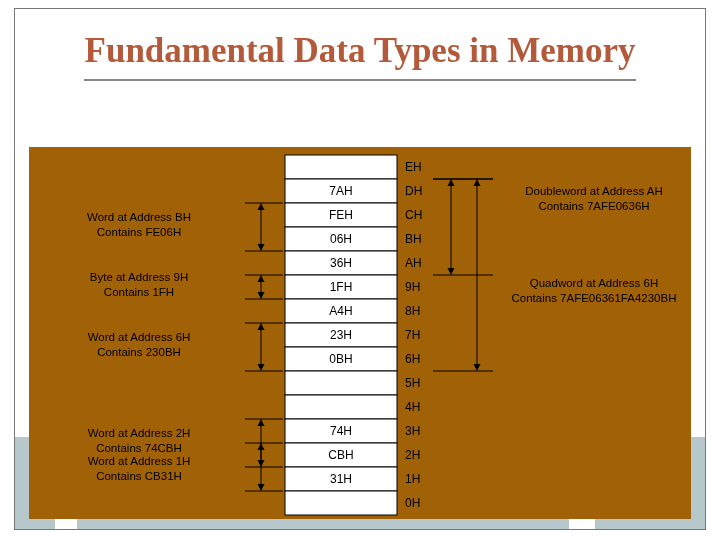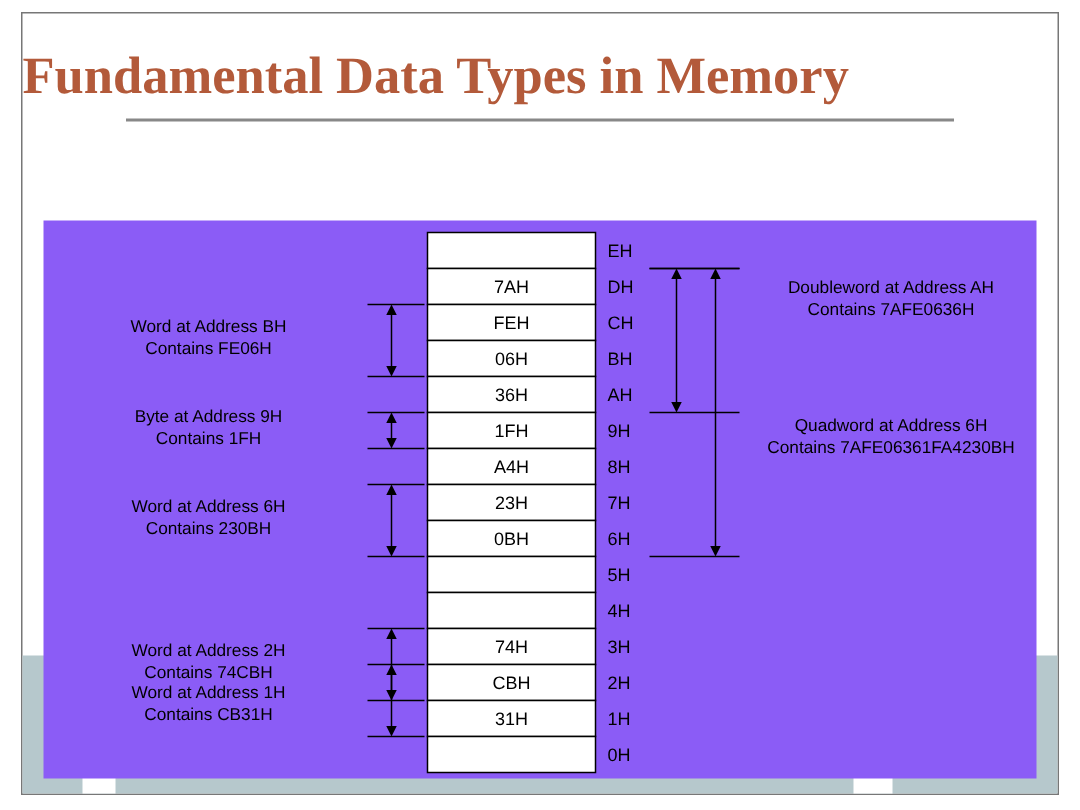--- a/index.html
+++ b/index.html
@@ -21,37 +21,38 @@
   }
   
   .footer-left-cut, .footer-right-cut {
     position: absolute; top: 0; height: 100%;
     background: #fff;
   }
   .footer-left-cut { left: 40px; width: 22px; }
   .footer-right-cut { right: 110px; width: 26px; }
   .title {
     position: absolute; left: 0; right: 0; top: 22px;
+    text-align: center;
     font-family: Georgia, "Times New Roman", serif;
     font-weight: bold;
     font-size: 35px;
     line-height: 1.15;
     color: #b35a3a;
     z-index: 3;
   }
   .title .rule {
     display: block;
     width: 80%;
     height: 2px;
     background: #888;
     margin: 8px auto 0;
   }
   .stage {
     position: absolute; left: 14px; right: 14px; top: 138px; bottom: 10px;
-    background: #8b5cf6;
+    background: #a16207;
     z-index: 2;
   }
   svg.diagram {
     position: absolute; left: 0; top: 0;
     width: 692px; height: 390px;
     font-family: Arial, Helvetica, sans-serif;
   }
   .cell-rect { fill: #fff; stroke: #000; stroke-width: 1; }
   .cell-text { font-size: 12px; text-anchor: middle; dominant-baseline: middle; }
   .addr-text { font-size: 12px; text-anchor: start; dominant-baseline: middle; }

